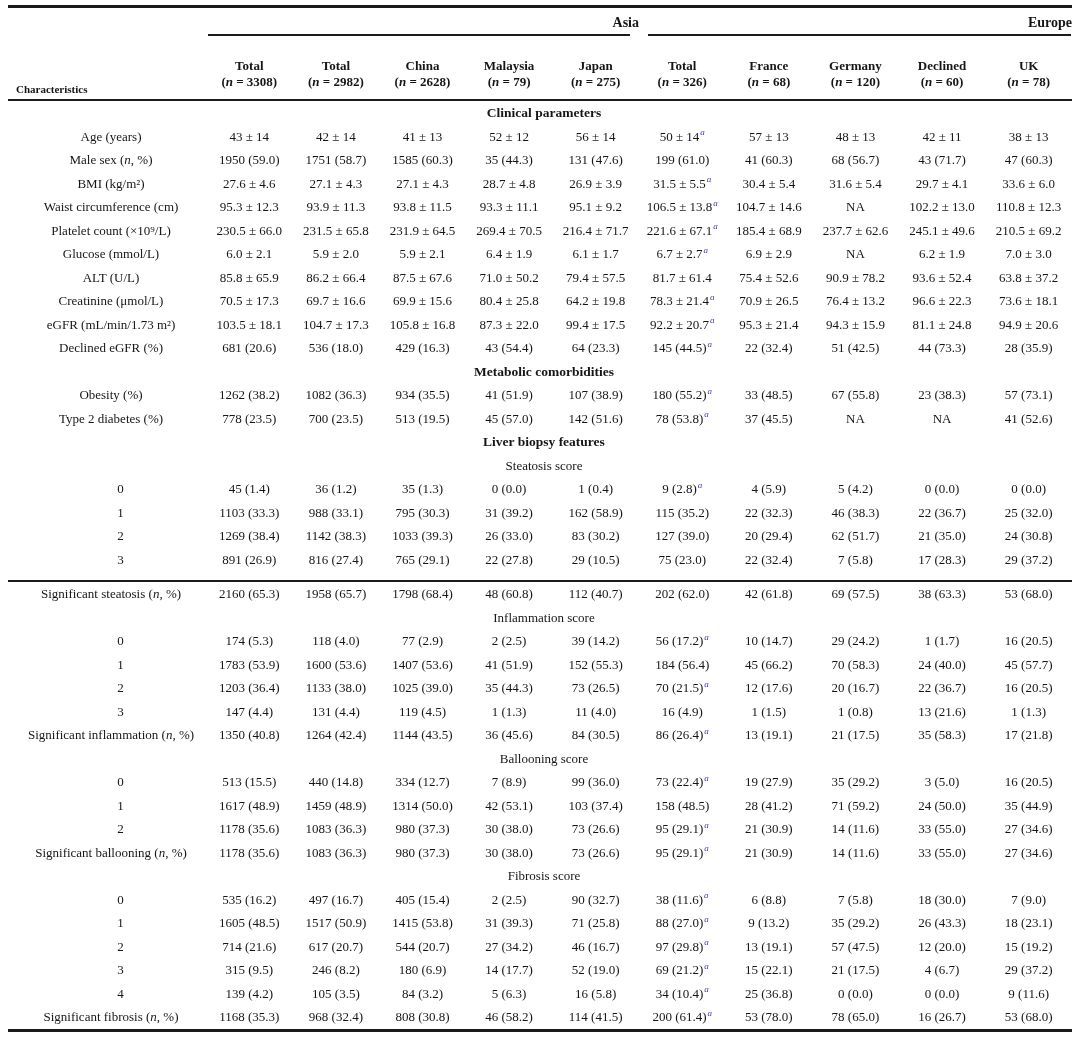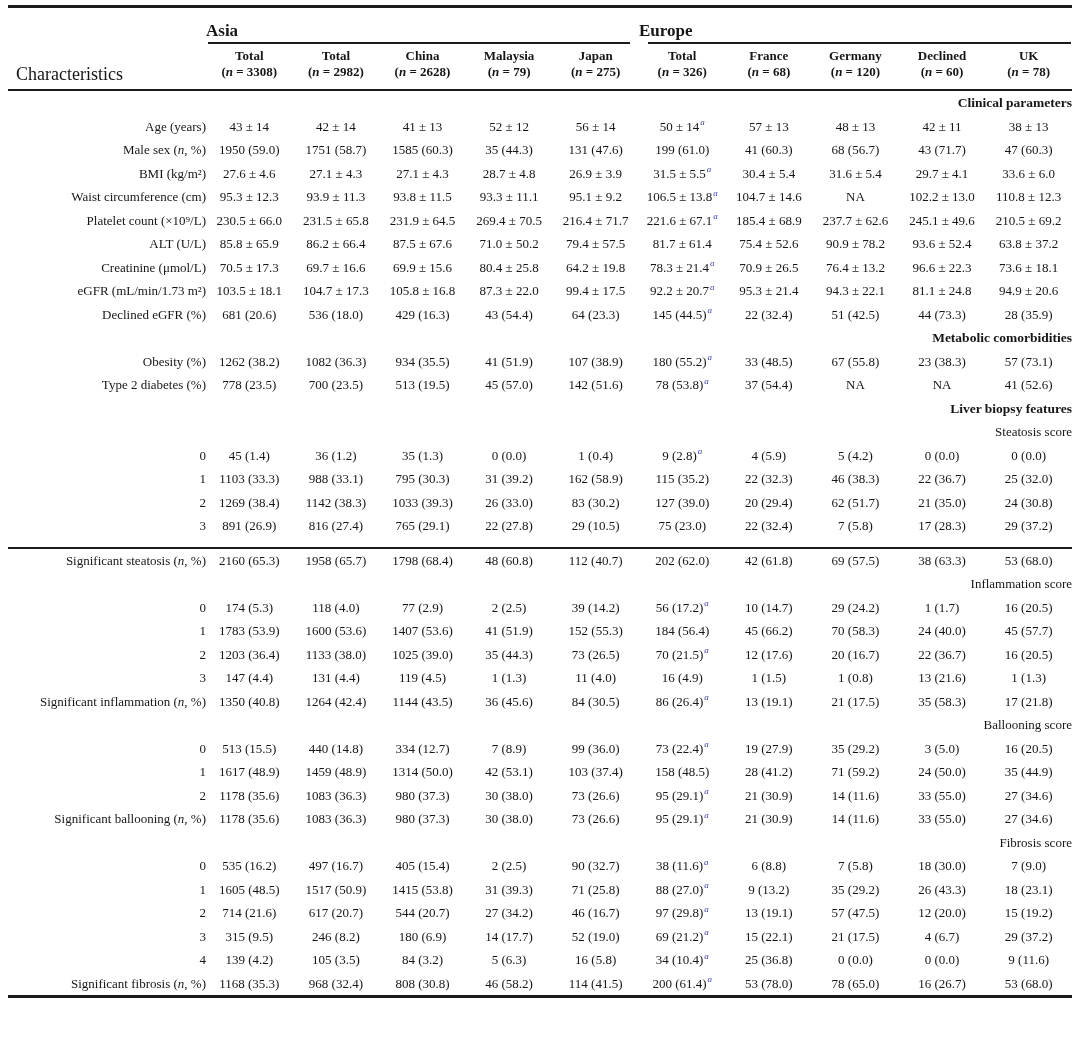--- a/index.html
+++ b/index.html
@@ -10,36 +10,36 @@
   }
   .page { padding: 5px 8px 0 8px; }
   table {
     border-collapse: collapse; table-layout: fixed; width: 1064px;
     border-top: 3px solid #1b1b1b; border-bottom: 3px solid #1b1b1b;
   }
   col.c-label { width: 198px; }
   th, td { padding: 0; margin: 0; font-size: 13px; font-weight: normal; }
   
   tr.spanner th { vertical-align: bottom; }
-  .grp-label { font-weight: bold; text-align: left; line-height: 18px; padding-top: 14px; font-size: 17px; }
+  .grp-label { font-weight: bold; text-align: right; line-height: 18px; padding-top: 6px; font-size: 14px; }
   .grp-rule { height: 2px; background: #1b1b1b; margin-top: 2px; }
   .grp-rule.asia { margin-left: 2px; margin-right: 9px; }
   .grp-rule.europe { margin-left: 9px; margin-right: 1px; }
   
   tr.cols { border-bottom: 2.5px solid #1b1b1b; }
   th.char {
     text-align: left; vertical-align: bottom;
-    font-weight: normal; font-size: 18px; padding: 0 0 4px 8px;
+    font-weight: bold; font-size: 11px; padding: 0 0 4px 8px;
   }
   th.colhead { text-align: center; vertical-align: bottom; }
-  .col-name { font-weight: bold; line-height: 17px; padding-top: 3px; white-space: nowrap; }
+  .col-name { font-weight: bold; line-height: 17px; padding-top: 21px; white-space: nowrap; }
   .col-n   { font-weight: bold; line-height: 16px; padding-bottom: 9px; white-space: nowrap; }
   
   tbody td { height: 23.5px; line-height: 23.5px; white-space: nowrap; overflow: hidden; }
-  td.label { text-align: right; padding-left: 8px; }
+  td.label { text-align: center; padding-left: 8px; }
   td.label.indent { padding-left: 27px; }
   td.val { text-align: center; }
   tr.section td { font-weight: bold; font-size: 13.5px; }
   tr.sub td { font-weight: normal; }
   tr.divider td { height: 9px; line-height: 9px; border-bottom: 2.5px solid #1b1b1b; }
   sup.sup-a {
     color: #3c3cb4; font-size: 9px; font-style: italic;
     line-height: 0; vertical-align: super; margin-left: 1px;
   }
   i { font-style: italic; }
@@ -173,20 +173,33 @@
           <td class="val">231.9 ± 64.5</td>
           <td class="val">269.4 ± 70.5</td>
           <td class="val">216.4 ± 71.7</td>
           <td class="val">221.6 ± 67.1<sup class="sup-a">a</sup></td>
           <td class="val">185.4 ± 68.9</td>
           <td class="val">237.7 ± 62.6</td>
           <td class="val">245.1 ± 49.6</td>
           <td class="val">210.5 ± 69.2</td>
         </tr>
         <tr class="data">
+          <td class="label">Glucose (mmol/L)</td>
+          <td class="val">6.0 ± 2.1</td>
+          <td class="val">5.9 ± 2.0</td>
+          <td class="val">5.9 ± 2.1</td>
+          <td class="val">6.4 ± 1.9</td>
+          <td class="val">6.1 ± 1.7</td>
+          <td class="val">6.7 ± 2.7<sup class="sup-a">a</sup></td>
+          <td class="val">6.9 ± 2.9</td>
+          <td class="val">NA</td>
+          <td class="val">6.2 ± 1.9</td>
+          <td class="val">7.0 ± 3.0</td>
+        </tr>
+        <tr class="data">
           <td class="label">ALT (U/L)</td>
           <td class="val">85.8 ± 65.9</td>
           <td class="val">86.2 ± 66.4</td>
           <td class="val">87.5 ± 67.6</td>
           <td class="val">71.0 ± 50.2</td>
           <td class="val">79.4 ± 57.5</td>
           <td class="val">81.7 ± 61.4</td>
           <td class="val">75.4 ± 52.6</td>
           <td class="val">90.9 ± 78.2</td>
           <td class="val">93.6 ± 52.4</td>
@@ -207,21 +220,21 @@
         </tr>
         <tr class="data">
           <td class="label">eGFR (mL/min/1.73 m²)</td>
           <td class="val">103.5 ± 18.1</td>
           <td class="val">104.7 ± 17.3</td>
           <td class="val">105.8 ± 16.8</td>
           <td class="val">87.3 ± 22.0</td>
           <td class="val">99.4 ± 17.5</td>
           <td class="val">92.2 ± 20.7<sup class="sup-a">a</sup></td>
           <td class="val">95.3 ± 21.4</td>
-          <td class="val">94.3 ± 22.1</td>
+          <td class="val">94.3 ± 15.9</td>
           <td class="val">81.1 ± 24.8</td>
           <td class="val">94.9 ± 20.6</td>
         </tr>
         <tr class="data">
           <td class="label">Declined eGFR (%)</td>
           <td class="val">681 (20.6)</td>
           <td class="val">536 (18.0)</td>
           <td class="val">429 (16.3)</td>
           <td class="val">43 (54.4)</td>
           <td class="val">64 (23.3)</td>
@@ -248,21 +261,21 @@
           <td class="val">57 (73.1)</td>
         </tr>
         <tr class="data">
           <td class="label">Type 2 diabetes (%)</td>
           <td class="val">778 (23.5)</td>
           <td class="val">700 (23.5)</td>
           <td class="val">513 (19.5)</td>
           <td class="val">45 (57.0)</td>
           <td class="val">142 (51.6)</td>
           <td class="val">78 (53.8)<sup class="sup-a">a</sup></td>
-          <td class="val">37 (54.4)</td>
+          <td class="val">37 (45.5)</td>
           <td class="val">NA</td>
           <td class="val">NA</td>
           <td class="val">41 (52.6)</td>
         </tr>
         <tr class="section">
           <td colspan="11" class="label">Liver biopsy features</td>
         </tr>
         <tr class="sub">
           <td colspan="11" class="label">Steatosis score</td>
         </tr>

